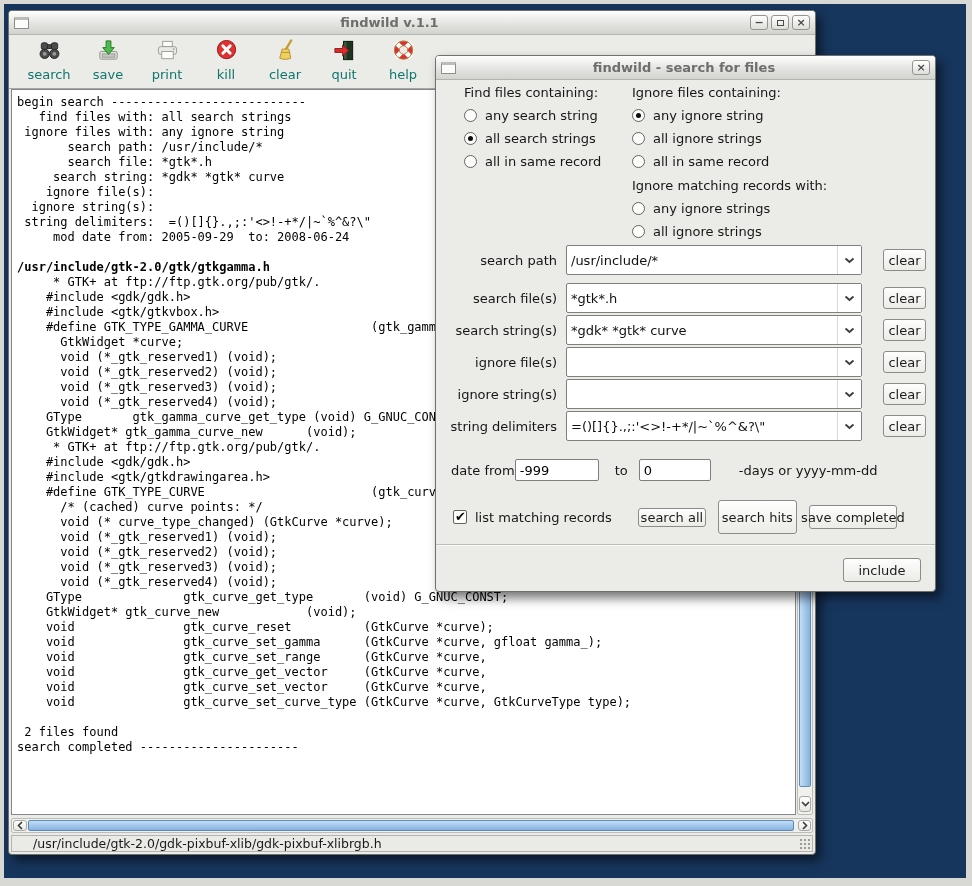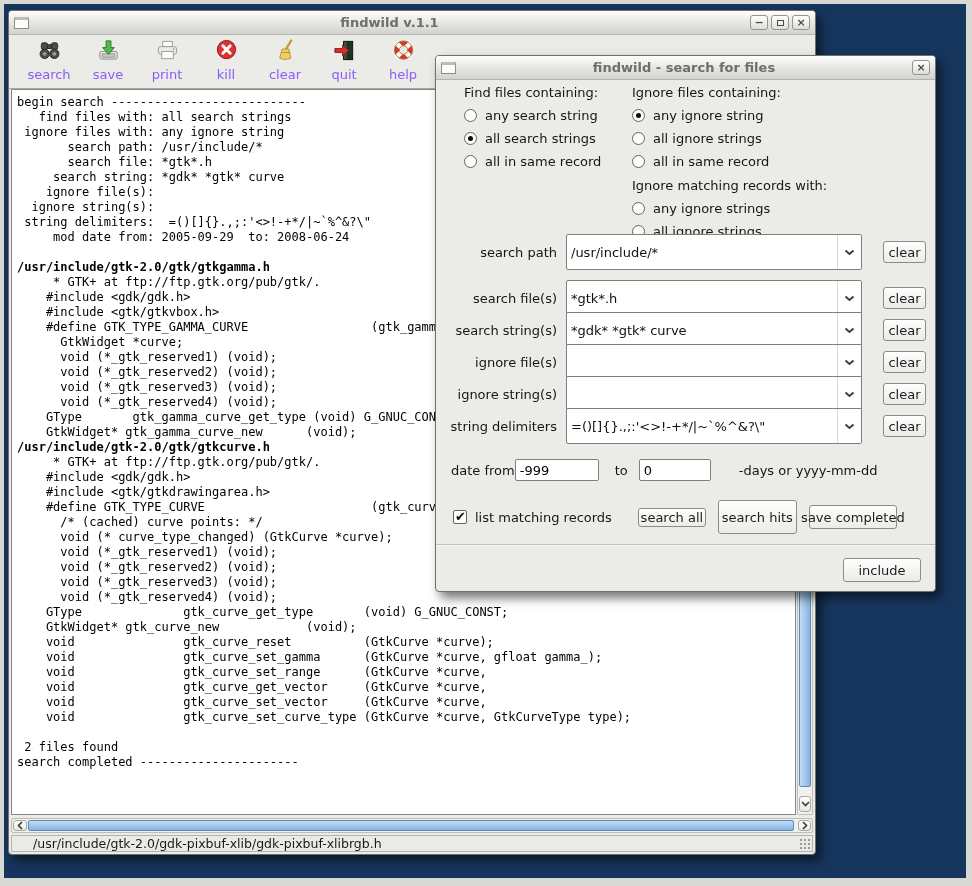--- a/index.html
+++ b/index.html
@@ -11,21 +11,21 @@
   #search-dialog{left:435px;top:55px;width:501px;height:537px;z-index:10}
   .titlebar{height:24px;flex:none;display:flex;align-items:center;gap:6px;padding:10px 5px;background:linear-gradient(#fefefe,#e4e4e1 55%,#d2d2cf);border-bottom:1px solid #b3b3af;border-radius:3px 3px 0 0}
   .win-icon{width:15px;height:12px;border:1px solid #8d8d89;border-top:3px solid #bcbcb8;background:#fcfcfa;flex:none}
   .title{flex:1;text-align:center;font-size:13px;font-weight:bold;color:#6e6e6c;white-space:nowrap;overflow:hidden}
   .tb-btns{display:flex;gap:3px}
   .tb-btn{width:18px;height:15px;border:1px solid #95958f;border-radius:3px;background:linear-gradient(#fff,#dededa);display:flex;align-items:center;justify-content:center;font-size:11px;color:#4a4a48;font-weight:bold;line-height:1}
   .sq{width:7px;height:6px;border:1px solid #4a4a48}
   .toolbar{height:54px;flex:none;display:flex;gap:7px;padding:3px 0 0 14px;border-bottom:1px solid #a8a8a4}
   .tool{width:52px;display:flex;flex-direction:column;align-items:center;cursor:default}
   .tool svg{width:25px;height:25px;flex:none}
-  .tlabel{font-size:13px;color:#8b5cf6;line-height:15px}
+  .tlabel{font-size:13px;color:#0f766e;line-height:15px}
   .content-row{flex:1;min-height:0;display:flex;margin:0 2px}
   .textview{flex:1;min-width:0;background:#fff;border:1px solid #87878b;overflow:hidden;padding:5px 0 0 5px;font-family:"DejaVu Sans Mono",monospace;font-size:12px;line-height:15px;color:#000}
   .textview pre{font:inherit;white-space:pre}
   .textview pre.bold{font-weight:bold}
   .vscroll{width:16px;flex:none;position:relative;background:#f0f0ed;border:1px solid #bcbcb9;border-radius:2px;margin-left:1px}
   .vthumb{position:absolute;left:1px;right:1px;top:2px;bottom:27px;background:linear-gradient(90deg,#c2ddf6,#86b3e0);border:1px solid #5f8ab6;border-radius:2px}
   .sbtn{position:absolute;display:flex;align-items:center;justify-content:center;background:linear-gradient(#fff,#e7e7e3);border:1px solid #a8a8a4;border-radius:3px}
   .vdown{left:1px;right:1px;bottom:2px;height:16px}
   .hscroll{height:15px;flex:none;margin:3px 2px 0;position:relative;background:#f0f0ed;border:1px solid #bcbcb9;border-radius:2px}
   .hleft{left:1px;top:1px;bottom:1px;width:14px}
@@ -38,21 +38,21 @@
   .rgroup{position:absolute;top:4px}
   .rgroup.left{left:28px}
   .rgroup.right{left:196px}
   .rhead{margin-bottom:3px;line-height:17px}
   .rhead.second{margin-top:4px}
   .rrow{display:flex;align-items:center;height:23px;gap:8px}
   .radio{width:13px;height:13px;border-radius:50%;border:1px solid #63635f;background:#fdfdfc;position:relative;flex:none}
   .radio.on::after{content:"";position:absolute;left:3px;top:3px;width:5px;height:5px;border-radius:50%;background:#0d0d0d}
   .frow{position:absolute;left:0;width:100%;height:24px;display:flex;align-items:center}
   .flabel{width:130px;text-align:right;padding-right:9px;flex:none}
-  .combo{width:296px;height:36px;background:#fff;border:1px solid #7f7f7b;border-radius:2px;display:flex;overflow:hidden;flex:none}
+  .combo{width:296px;height:30px;background:#fff;border:1px solid #7f7f7b;border-radius:2px;display:flex;overflow:hidden;flex:none}
   .combo input{flex:1;min-width:0;border:none;outline:none;font:13px "DejaVu Sans",sans-serif;padding:0 4px;color:#111;background:transparent}
   .cbtn{width:24px;flex:none;display:flex;align-items:center;justify-content:center;background:#fff;border-left:1px solid #d8d8d4}
   .btn{background:linear-gradient(#fefefe,#ebebe7);border:1px solid #8b8b87;border-radius:3px;font-size:13px;color:#1c1c1c;display:flex;align-items:center;justify-content:center;white-space:nowrap}
   .clear-btn{margin-left:21px;width:43px;height:22px;flex:none}
   .daterow{position:absolute;left:15px;top:378px;height:24px;display:flex;align-items:center}
   .dinput{height:22px;border:1px solid #7f7f7b;background:#fff;font:13px "DejaVu Sans",sans-serif;padding:0 4px;border-radius:2px}
   .actrow{position:absolute;left:17px;top:424px;height:26px;display:flex;align-items:center}
   .checkbox{width:14px;height:14px;border:1px solid #63635f;background:#fdfdfc;border-radius:2px;position:relative;flex:none}
   .checkbox.on::after{content:"✔";position:absolute;left:1px;top:-2px;font-size:13px;color:#0a0a0a}
   .sep{position:absolute;left:0;right:0;top:464px;border-top:1px solid #bdbdb9;border-bottom:1px solid #f8f8f6}
@@ -167,21 +167,20 @@
     #include &lt;gtk/gtkvbox.h&gt;
     #define GTK_TYPE_GAMMA_CURVE                 (gtk_gamma_curve_get_type ())
       GtkWidget *curve;
       void (*_gtk_reserved1) (void);
       void (*_gtk_reserved2) (void);
       void (*_gtk_reserved3) (void);
       void (*_gtk_reserved4) (void);
     GType       gtk_gamma_curve_get_type (void) G_GNUC_CONST;
     GtkWidget* gtk_gamma_curve_new      (void);
 </pre>
-      <pre class="bold">/usr/include/gtk-2.0/gtk/gtkcurve.h</pre>
       <pre>     * GTK+ at ftp://ftp.gtk.org/pub/gtk/.
     #include &lt;gdk/gdk.h&gt;
     #include &lt;gtk/gtkdrawingarea.h&gt;
     #define GTK_TYPE_CURVE                       (gtk_curve_get_type ())
       /* (cached) curve points: */
       void (* curve_type_changed) (GtkCurve *curve);
       void (*_gtk_reserved1) (void);
       void (*_gtk_reserved2) (void);
       void (*_gtk_reserved3) (void);
       void (*_gtk_reserved4) (void);
@@ -272,21 +271,21 @@
       <div class="rrow">
         <span class="radio"></span>
         <span>any ignore strings</span>
       </div>
       <div class="rrow">
         <span class="radio"></span>
         <span>all ignore strings</span>
       </div>
     </div>
 
-    <div class="frow" style="top:160px">
+    <div class="frow" style="top:168px">
       <span class="flabel">search path</span>
       <span class="combo">
         <input value="/usr/include/*" style="">
         <span class="cbtn">
             <svg width="11" height="7" viewBox="0 0 11 7">
               <path d="M1.5 1.5L5.5 5l4-3.5" fill="none" stroke="#3a3a38" stroke-width="1.8"></path>
             </svg>
           </span>
       </span>
       <span class="btn clear-btn">clear</span>

